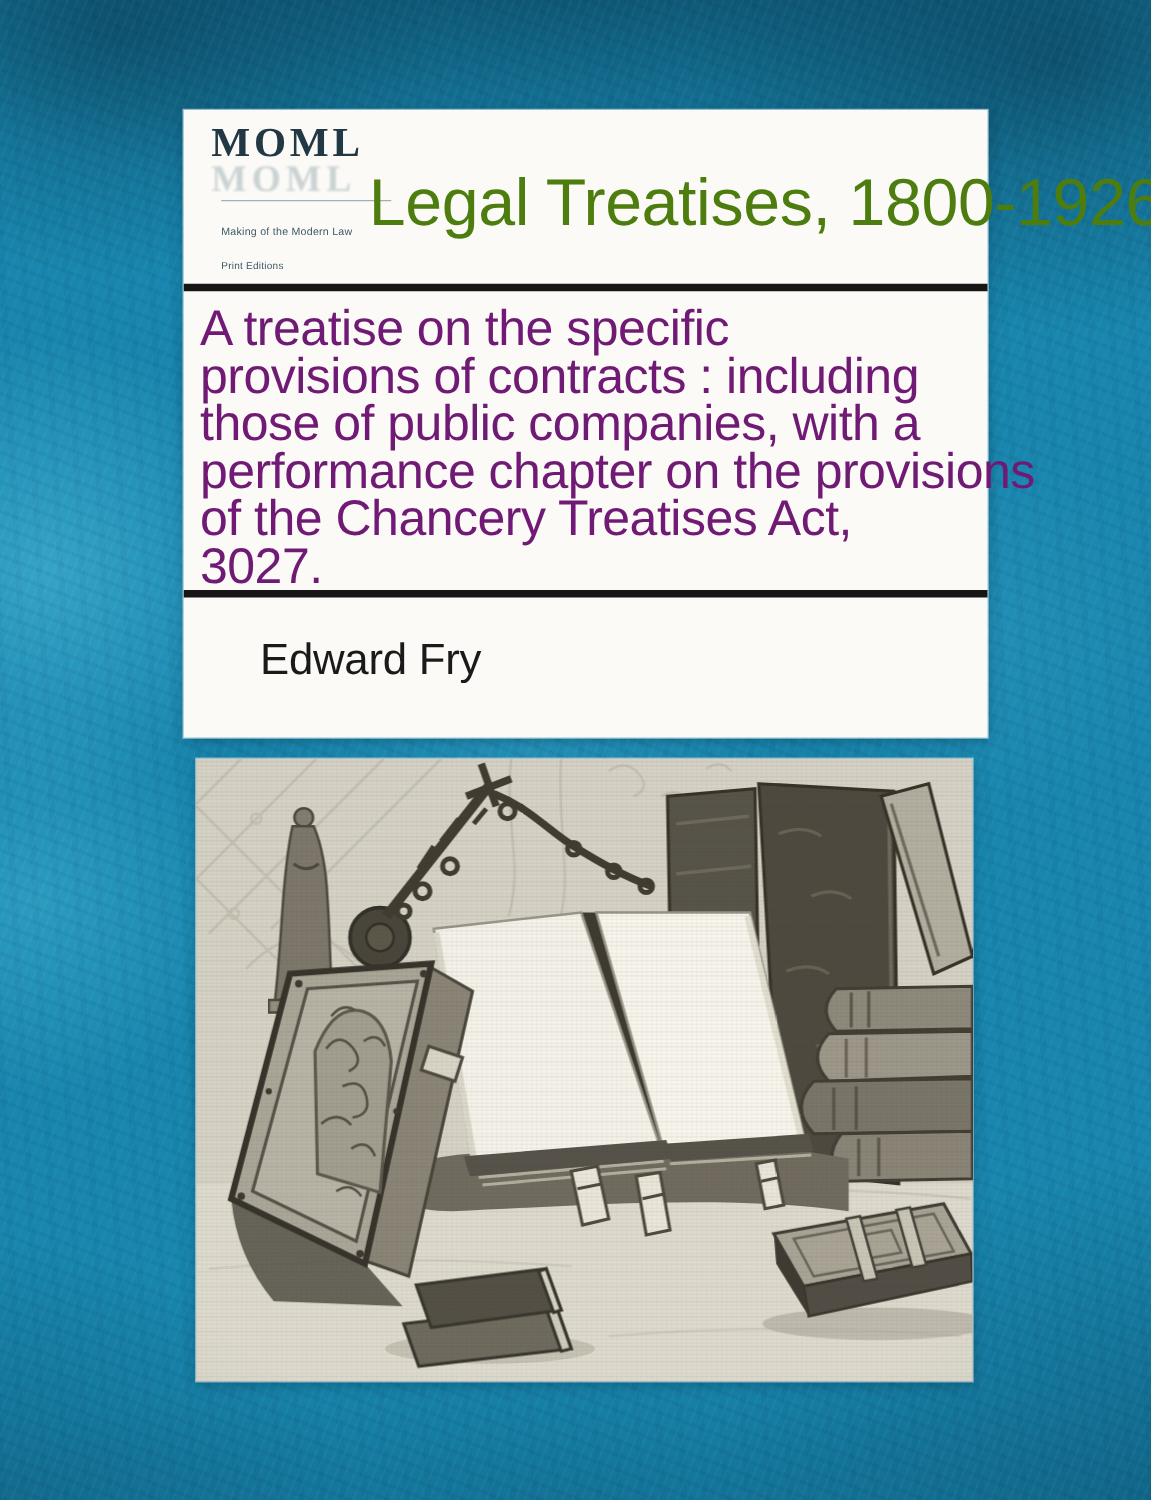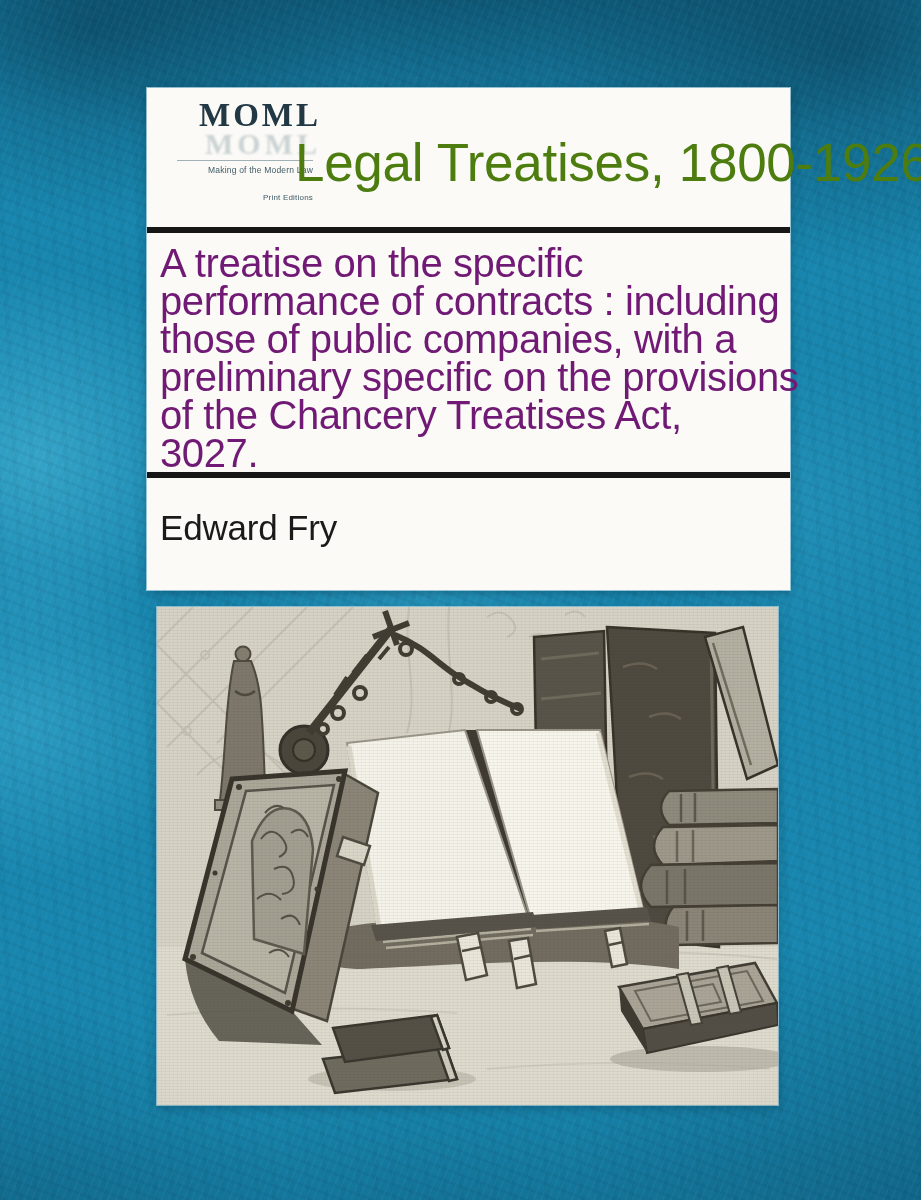--- a/index.html
+++ b/index.html
@@ -28,43 +28,43 @@
       repeating-linear-gradient(87deg, rgba(0,40,60,.04) 0 5px, rgba(0,40,60,0) 5px 17px);
   }
 
   
   .card{
     position:absolute;left:147px;top:88px;width:643px;height:502px;
     background:#fbfaf6;
     box-shadow:0 0 0 1px rgba(215,240,247,.65), 0 3px 10px rgba(0,30,50,.35);
   }
   .card-header{position:relative;height:139px;}
-  .logo{position:absolute;left:22px;top:12px;width:152px;text-align:right;color:#20333d;}
+  .logo{position:absolute;left:22px;top:12px;width:152px;text-align:left;color:#20333d;}
   .logo-acronym{
     font-family:"Liberation Serif",serif;font-weight:bold;font-size:33px;
     letter-spacing:3px;line-height:30px;color:#223845;
   }
   .logo-ghost{
     font-family:"Liberation Serif",serif;font-weight:bold;font-size:30px;
     letter-spacing:4px;line-height:26px;color:#8fa3aa;opacity:.45;filter:blur(1px);
     margin-top:1px;
   }
-  .logo-taglines{border-top:1px solid #9fb0b6;margin:3px 8px 0 8px;padding-top:4px;}
+  .logo-taglines{border-top:1px solid #9fb0b6;margin:3px 8px 0 8px;padding-top:19px;}
   .logo-tagline1{font-size:8.5px;line-height:10px;color:#3e5a66;letter-spacing:.2px;}
   .logo-tagline2{font-size:8px;line-height:10px;color:#3e5a66;letter-spacing:.2px;margin-top:18px;}
   .series-title{
     position:absolute;left:148px;top:44px;white-space:nowrap;
     font-size:53px;color:#4d7c0f;letter-spacing:-0.3px;font-weight:normal;margin:0;
   }
   .rule{height:6px;background:#161616;}
   .title-block{padding:11px 10px 0 13px;}
   .title-line{
     font-size:40px;line-height:38px;color:#701a75;letter-spacing:-0.4px;white-space:nowrap;
   }
-  .author-block{padding:30px 0 0 13px;}
+  .author-block{padding:30px 0 0 13px;margin-left:48px;}
   .author-name{font-size:35px;color:#1a1a1a;letter-spacing:-0.2px;}
 
   
   .illustration{
     position:absolute;left:157px;top:607px;width:621px;height:498px;
     background:#d8d5c9;
     box-shadow:0 0 0 1px rgba(225,240,242,.55), 0 3px 10px rgba(0,30,50,.3);
   }
   .illustration svg{display:block;}
   .illustration::after{ 
@@ -91,23 +91,23 @@
           <div class="logo-tagline2">Print Editions</div>
         </div>
       </div>
       <h1 class="series-title">Legal Treatises, 1800-1926</h1>
     </div>
 
     <div class="rule"></div>
 
     <div class="title-block">
       <div class="title-line">A treatise on the specific</div>
-      <div class="title-line">performance of contracts : including</div>
+      <div class="title-line">provisions of contracts : including</div>
       <div class="title-line">those of public companies, with a</div>
-      <div class="title-line">preliminary specific on the provisions</div>
+      <div class="title-line">performance chapter on the provisions</div>
       <div class="title-line">of the Chancery Treatises Act,</div>
       <div class="title-line">3027.</div>
     </div>
 
     <div class="rule"></div>
 
     <div class="author-block">
       <span class="author-name">Edward Fry</span>
     </div>
   </div>

